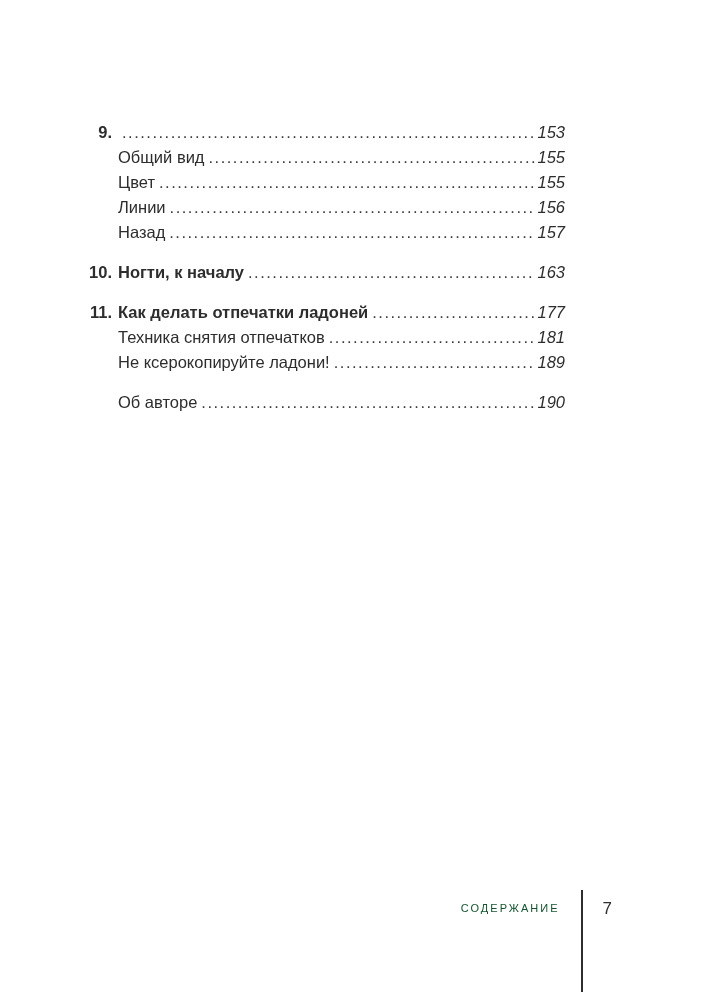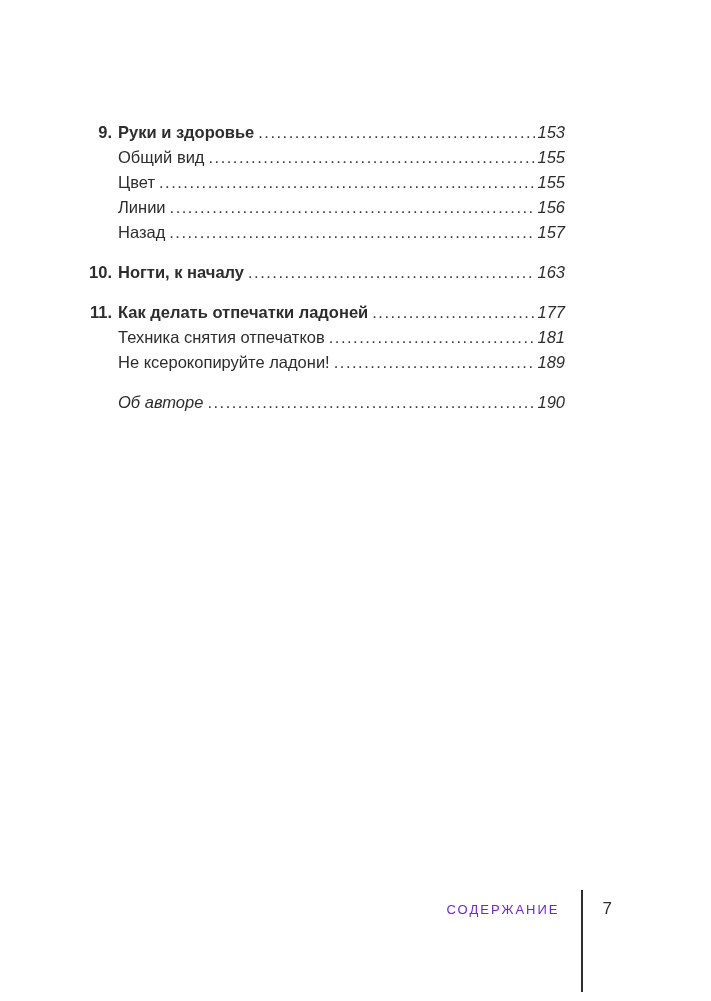--- a/index.html
+++ b/index.html
@@ -34,21 +34,21 @@
   }
   .toc-row.gap { margin-top: 15px; }
   .toc-num {
     flex: 0 0 26px;
     text-align: right;
     margin-right: 6px;
   }
   .toc-title { flex: 0 0 auto; }
   .toc-row.bold .toc-num,
   .toc-row.bold .toc-title { font-weight: 700; }
-  .toc-row.italic .toc-title { font-style: italic; }
+  .toc-row.italic .toc-title { }
   .toc-leader {
     flex: 1 1 auto;
     overflow: hidden;
     white-space: nowrap;
     margin: 0 2px 0 4px;
     color: #3c3c3c;
     letter-spacing: 1.5px;
   }
   .toc-leader::after {
     content: "..........................................................................................................";
@@ -61,24 +61,24 @@
 
   
   .footer {
     position: absolute;
     top: 890px;
     right: 99px;
     display: flex;
     align-items: flex-start;
   }
   .footer-label {
-    font-size: 13px;
+    font-size: 11px;
     letter-spacing: 2px;
     margin-top: 12px;
-    color: #6d28d9;
+    color: #14532d;
   }
   .footer-rule {
     width: 2px;
     height: 102px;
     background: #2d2d2d;
     margin-left: 21px;
     margin-right: 20px;
   }
   .footer-page {
     font-size: 17px;
@@ -87,21 +87,20 @@
   }
 </style>
 </head>
 <body>
 
 <div class="page">
 
   <div class="toc">
       <div class="toc-row bold">
     <span class="toc-num">9.</span>
-    <span class="toc-title">Руки и здоровье</span>
     <span class="toc-leader"></span>
     <span class="toc-page">153</span>
   </div>
       <div class="toc-row normal">
     <span class="toc-num"></span>
     <span class="toc-title">Общий вид</span>
     <span class="toc-leader"></span>
     <span class="toc-page">155</span>
   </div>
       <div class="toc-row normal">

